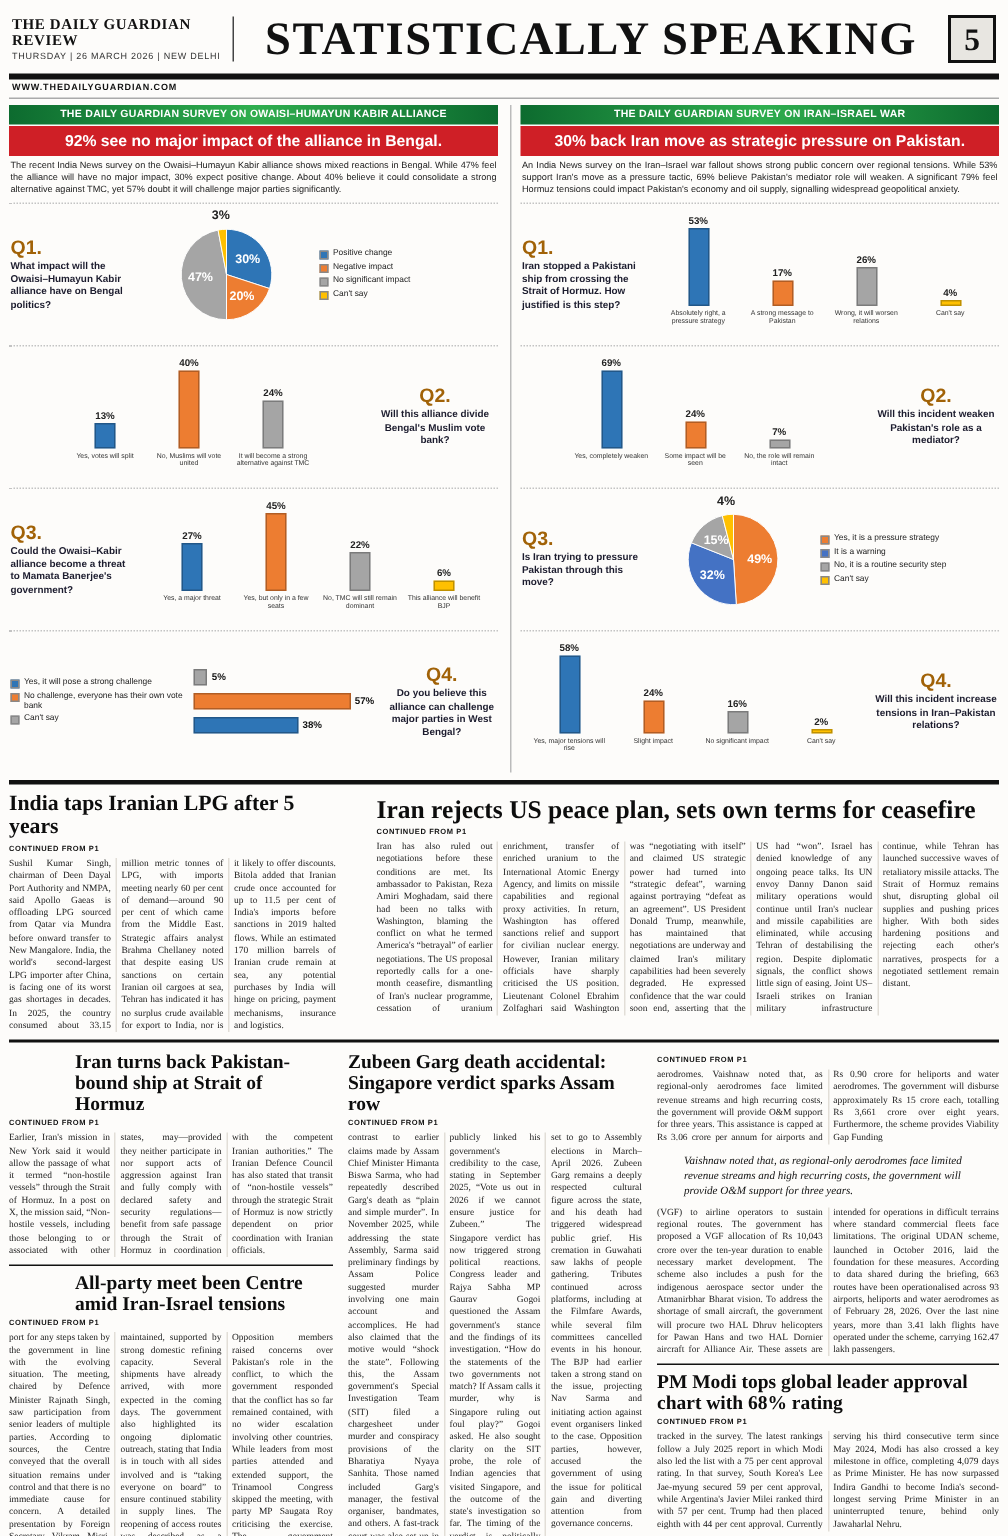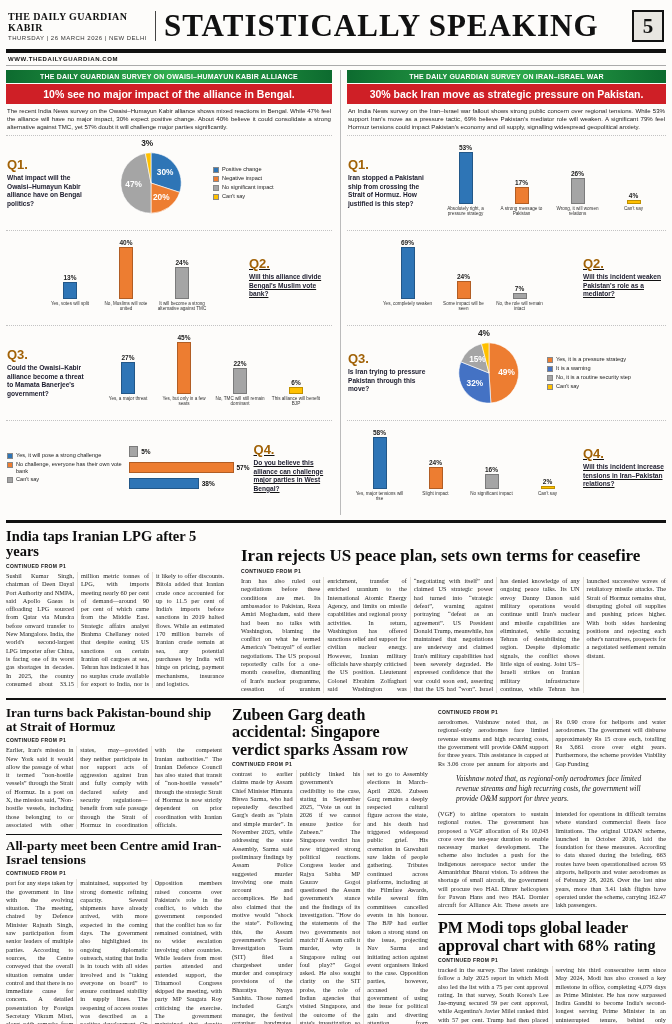--- a/index.html
+++ b/index.html
@@ -6,93 +6,93 @@
   * { box-sizing: border-box; margin: 0; padding: 0; }
   body { background:#e9e7e2; font-family:"Liberation Sans", sans-serif; }
   .page { width:672px; min-height:1024px; margin:0 auto; background:#fdfcfa; color:#111;
           padding:4px 6px; }
 
   
   .header { display:flex; align-items:center; gap:8px; padding:4px 2px 5px; border-bottom:4px solid #111; }
   .brand { width:148px; border-right:1px solid #444; padding-right:6px; }
   .brand-name { font-weight:bold; font-size:10px; letter-spacing:.4px; font-family:"Liberation Serif", serif; }
   .brand-date { font-size:6px; color:#333; margin-top:2px; letter-spacing:.5px; }
-  .masthead { flex:1; text-align:left; font-family:"Liberation Serif", serif; font-weight:bold;
+  .masthead { flex:1; text-align:center; font-family:"Liberation Serif", serif; font-weight:bold;
               font-size:31px; letter-spacing:1px; white-space:nowrap; }
   .pagenum { width:32px; height:32px; border:2px solid #111; background:#e8e6e1; display:flex;
              align-items:center; justify-content:center; font-family:"Liberation Serif", serif;
              font-size:21px; font-weight:bold; }
   .website-row { font-size:6px; font-weight:bold; letter-spacing:.6px; padding:3px 2px; border-bottom:1px solid #aaa; }
 
   
   .surveys { display:grid; grid-template-columns:1fr 1fr; gap:8px; padding:4px 0 5px; border-bottom:3px solid #111; }
   .panel { overflow:hidden; }
   .panel + .panel { border-left:1px solid #bbb; padding-left:6px; }
   .survey-header { background:linear-gradient(90deg,#0d6b2f,#2fae4e,#0d6b2f); color:#fff; font-weight:bold;
                    font-size:7px; text-align:center; padding:3px 2px; letter-spacing:.2px; }
   .survey-banner { background:#cf1f26; color:#fff; font-weight:bold; font-size:10.5px; text-align:center;
                    padding:4px 2px; margin-top:1px; }
   .survey-intro { font-size:6.1px; line-height:1.35; text-align:justify; padding:3px 1px; color:#222; }
   .q-row { display:flex; align-items:center; gap:4px; border-top:1px dotted #c3c3c3; padding:3px 1px; min-height:95px; }
   .q-block { width:82px; flex:0 0 auto; }
-  .q-block.right { text-align:left;text-decoration:underline; }
+  .q-block.right { text-align:center; }
   .q-label { display:block; color:#a16207; font-weight:800; font-size:13px; font-family:"Liberation Sans", sans-serif; }
   .q-text { display:block; font-size:6.6px; font-weight:bold; color:#1c1c2e; line-height:1.3; margin-top:2px; }
   .chart-wrap { flex:1 1 auto; display:flex; align-items:center; justify-content:center; }
   .legend { width:118px; flex:0 0 auto; }
   .legend-item { display:flex; align-items:flex-start; gap:3px; margin:2px 0; }
   .swatch { width:6px; height:6px; flex:0 0 auto; margin-top:1px; border:0.5px solid #888; }
   .legend-label { font-size:5.6px; line-height:1.2; color:#222; }
 
   .pie { width:104px; height:88px; }
   .barplot { display:flex; align-items:flex-end; gap:6px; justify-content:center; }
   .barcol { display:flex; flex-direction:column; align-items:center; width:50px; }
   .barval { font-size:6.5px; font-weight:bold; color:#222; margin-bottom:1px; }
   .bar { width:14px; border:0.5px solid rgba(0,0,0,.25); }
   .barcat { font-size:4.6px; text-align:center; color:#333; margin-top:2px; line-height:1.25; min-height:16px; }
   .hbarplot { width:150px; }
   .hbar-row { display:flex; align-items:center; gap:3px; margin:5px 0; }
   .hbar { height:11px; border:0.5px solid rgba(0,0,0,.25); }
   .hbarval { font-size:6.5px; font-weight:bold; }
 
   
-  .row-a { display:grid; grid-template-columns:218px 1fr; gap:17px; padding:4px 0 5px; border-bottom:2px solid #111; }
+  .row-a { display:grid; grid-template-columns:218px 1fr; gap:27px; padding:4px 0 5px; border-bottom:2px solid #111; }
   .row-b { display:grid; grid-template-columns:216px 196px 1fr; gap:10px; padding:4px 0 4px; }
   .article { padding-top:2px; }
   .article + .article { border-top:1.5px solid #111; margin-top:5px; padding-top:4px; }
   .headline { font-family:"Liberation Serif", serif; font-weight:bold; color:#0d0d0d; line-height:1.08; }
-  .h-xl { font-size:17px; } .h-lg { font-size:14.5px; } .h-md { font-size:13px; } .h-sm { font-size:16px; }
+  .h-xl { font-size:17px; } .h-lg { font-size:14.5px; } .h-md { font-size:13px;margin-left:44px; } .h-sm { font-size:13px; }
   .kicker { font-size:5px; font-weight:bold; letter-spacing:.4px; color:#111; margin:3px 0 3px; }
   .body { font-family:"Liberation Serif", serif; font-size:6.3px; line-height:1.32; text-align:justify;
           color:#1a1a1a; column-gap:7px; column-rule:1px solid #e2ded7; }
   .cols2 { column-count:2; } .cols3 { column-count:3; } .cols5 { column-count:5; }
   .pullquote { font-family:"Liberation Serif", serif; font-style:italic; font-size:7.4px; line-height:1.35;
                color:#111; margin:4px 18px; padding:2px 0; }
   .colgroup { display:flex; flex-direction:column; }
 </style>
 </head>
 <body>
 
 <div class="page">
 
   <header class="header">
     <div class="brand">
-      <div class="brand-name">THE DAILY GUARDIAN KABIR</div>
+      <div class="brand-name">THE DAILY GUARDIAN REVIEW</div>
       <div class="brand-date">THURSDAY | 26 MARCH 2026 | NEW DELHI</div>
     </div>
     <div class="masthead">STATISTICALLY SPEAKING</div>
     <div class="pagenum">5</div>
   </header>
   <div class="website-row">WWW.THEDAILYGUARDIAN.COM</div>
 
   <section class="surveys">
 
     <div class="panel">
       <div class="survey-header">THE DAILY GUARDIAN SURVEY ON OWAISI–HUMAYUN KABIR ALLIANCE</div>
-      <div class="survey-banner">10% see no major impact of the alliance in Bengal.</div>
+      <div class="survey-banner">92% see no major impact of the alliance in Bengal.</div>
       <p class="survey-intro">The recent India News survey on the Owaisi–Humayun Kabir alliance shows mixed reactions in Bengal. While 47% feel the alliance will have no major impact, 30% expect positive change. About 40% believe it could consolidate a strong alternative against TMC, yet 57% doubt it will challenge major parties significantly.</p>
 
       <div class="q-row">
         <div class="q-block">
           <span class="q-label">Q1.</span>
           <span class="q-text">What impact will the Owaisi–Humayun Kabir alliance have on Bengal politics?</span>
         </div>
         <div class="chart-wrap">
             <svg viewBox="0 0 100 84" class="pie">
               <path d="M50,42 L50.0,13.0 A29,29 0 0 1 77.6,51.0 Z" fill="#2e75b6" stroke="#fff" stroke-width="0.6"></path>
@@ -351,21 +351,21 @@
       </div>
     </div>
   </section>
 
   <section class="row-a">
     <article class="article">
       <h2 class="headline h-lg">India taps Iranian LPG after 5 years</h2>
       <div class="kicker">CONTINUED FROM P1</div>
       <div class="body cols3">Sushil Kumar Singh, chairman of Deen Dayal Port Authority and NMPA, said Apollo Gaeas is offloading LPG sourced from Qatar via Mundra before onward transfer to New Mangalore. India, the world's second-largest LPG importer after China, is facing one of its worst gas shortages in decades. In 2025, the country consumed about 33.15 million metric tonnes of LPG, with imports meeting nearly 60 per cent of demand—around 90 per cent of which came from the Middle East. Strategic affairs analyst Brahma Chellaney noted that despite easing US sanctions on certain Iranian oil cargoes at sea, Tehran has indicated it has no surplus crude available for export to India, nor is it likely to offer discounts. Bitola added that Iranian crude once accounted for up to 11.5 per cent of India's imports before sanctions in 2019 halted flows. While an estimated 170 million barrels of Iranian crude remain at sea, any potential purchases by India will hinge on pricing, payment mechanisms, insurance and logistics.</div>
     </article>
-    <article class="article" style="border-top:none;margin-top:16px;">
+    <article class="article" style="border-top:none;margin-top:0;">
       <h2 class="headline h-xl">Iran rejects US peace plan, sets own terms for ceasefire</h2>
       <div class="kicker">CONTINUED FROM P1</div>
       <div class="body cols5">Iran has also ruled out negotiations before these conditions are met. Its ambassador to Pakistan, Reza Amiri Moghadam, said there had been no talks with Washington, blaming the conflict on what he termed America's “betrayal” of earlier negotiations. The US proposal reportedly calls for a one-month ceasefire, dismantling of Iran's nuclear programme, cessation of uranium enrichment, transfer of enriched uranium to the International Atomic Energy Agency, and limits on missile capabilities and regional proxy activities. In return, Washington has offered sanctions relief and support for civilian nuclear energy. However, Iranian military officials have sharply criticised the US position. Lieutenant Colonel Ebrahim Zolfaghari said Washington was “negotiating with itself” and claimed US strategic power had turned into “strategic defeat”, warning against portraying “defeat as an agreement”. US President Donald Trump, meanwhile, has maintained that negotiations are underway and claimed Iran's military capabilities had been severely degraded. He expressed confidence that the war could soon end, asserting that the US had “won”. Israel has denied knowledge of any ongoing peace talks. Its UN envoy Danny Danon said military operations would continue until Iran's nuclear and missile capabilities are eliminated, while accusing Tehran of destabilising the region. Despite diplomatic signals, the conflict shows little sign of easing. Joint US–Israeli strikes on Iranian military infrastructure continue, while Tehran has launched successive waves of retaliatory missile attacks. The Strait of Hormuz remains shut, disrupting global oil supplies and pushing prices higher. With both sides hardening positions and rejecting each other's narratives, prospects for a negotiated settlement remain distant.</div>
     </article>
   </section>
 
   <section class="row-b">
     <div class="colgroup">
       <article class="article">
         <h2 class="headline h-md">Iran turns back Pakistan-bound ship at Strait of Hormuz</h2>

